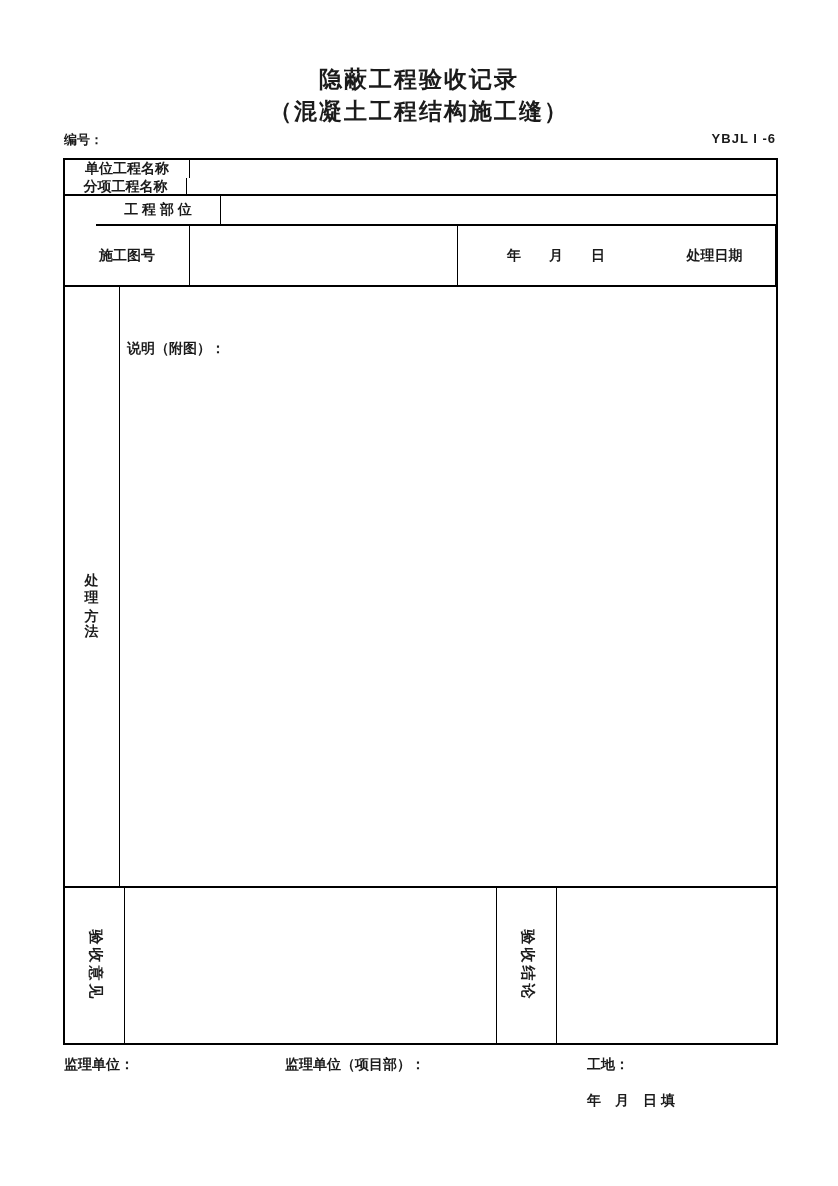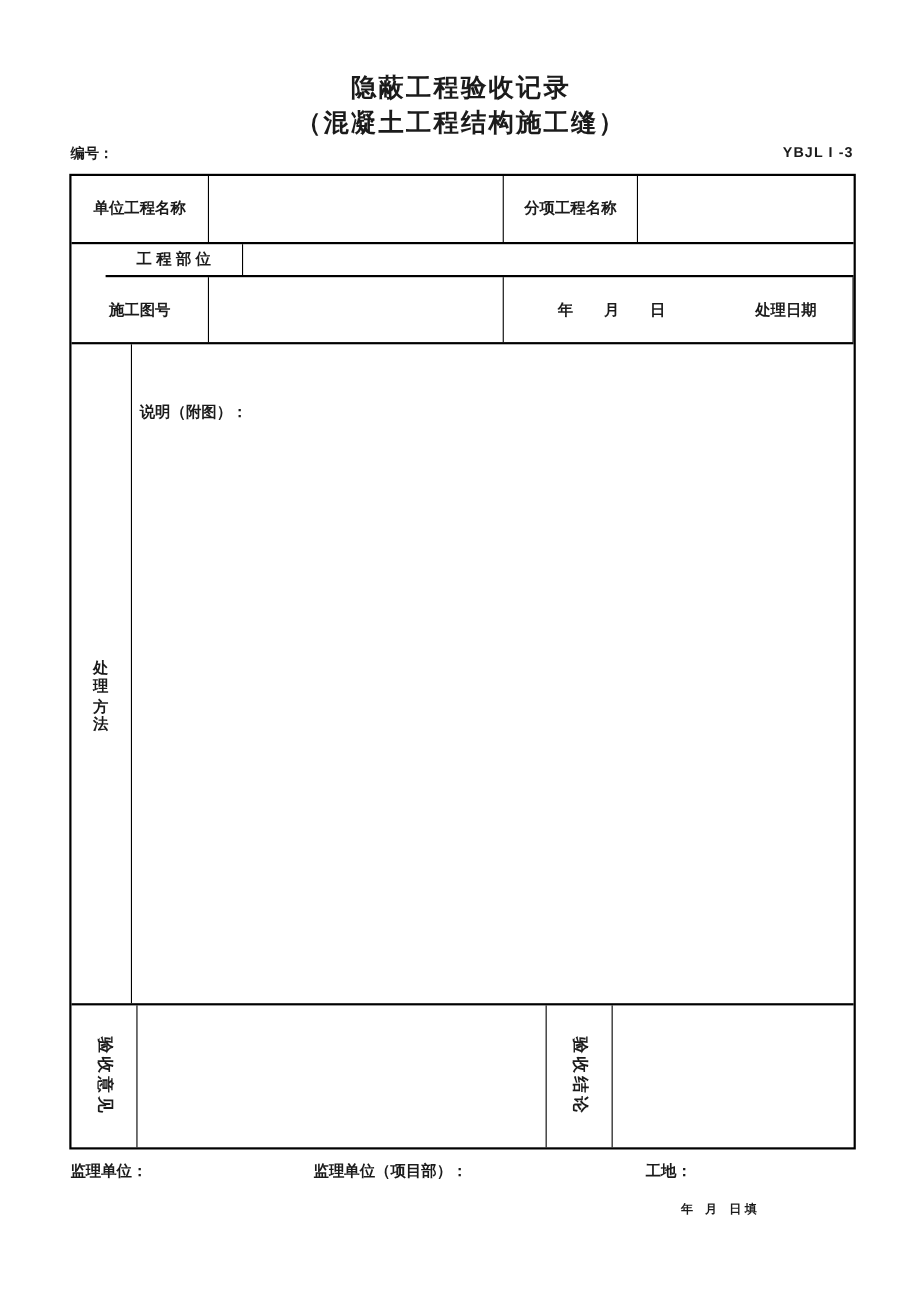--- a/index.html
+++ b/index.html
@@ -68,21 +68,21 @@
     display: flex;
     align-items: center;
     justify-content: center;
     font-size: 14px;
     font-weight: 700;
     overflow: hidden;
   }
   .td.no-r { border-right: none; }
   .td.fill { flex: 1; }
 
-  .r1 { height: 62px; }
+  .r1 { height: 36px; flex-direction: column; }
   .r2 { height: 30px; margin-left: 31px; }
   .r3 { height: 61px; }
   .r4 { height: 601px; }
 
   .w-label { width: 125px; flex: none; }
   .w-val1  { width: 268px; flex: none; }
   .w-label2{ width: 122px; flex: none; }
   .w-method{ width: 55px;  flex: none; }
   .w-vlab  { width: 60px;  flex: none; }
   .w-opin  { width: 372px; flex: none; }
@@ -116,34 +116,34 @@
     font-size: 14px;
     font-weight: 700;
     white-space: nowrap;
   }
   #footer-supervision { left: 64px; }
   #footer-construction { left: 285px; }
   #footer-site { left: 587px; }
   #footer-filldate {
     position: absolute;
     top: 1092px;
-    left: 619px;
-    font-size: 11px;
+    left: 587px;
+    font-size: 14px;
     font-weight: 700;
     white-space: nowrap;
   }
 </style>
 </head>
 <body>
 
 <div class="title-line" id="title1">隐蔽工程验收记录</div>
 <div class="title-line" id="title2">（混凝土工程结构施工缝）</div>
 
 <div class="number-label">编号：</div>
-<div class="form-code">YBJL I -3</div>
+<div class="form-code">YBJL I -6</div>
 
 <div class="main-table">
 
   <div class="tr r1">
     <div class="td w-label">
       <span>单位工程名称</span>
     </div>
     <div class="td w-val1">
       <span></span>
     </div>

